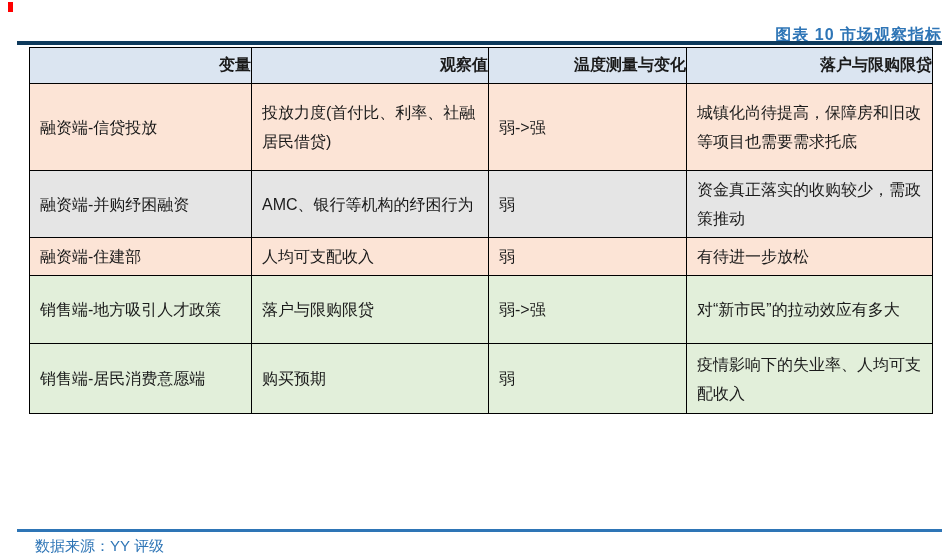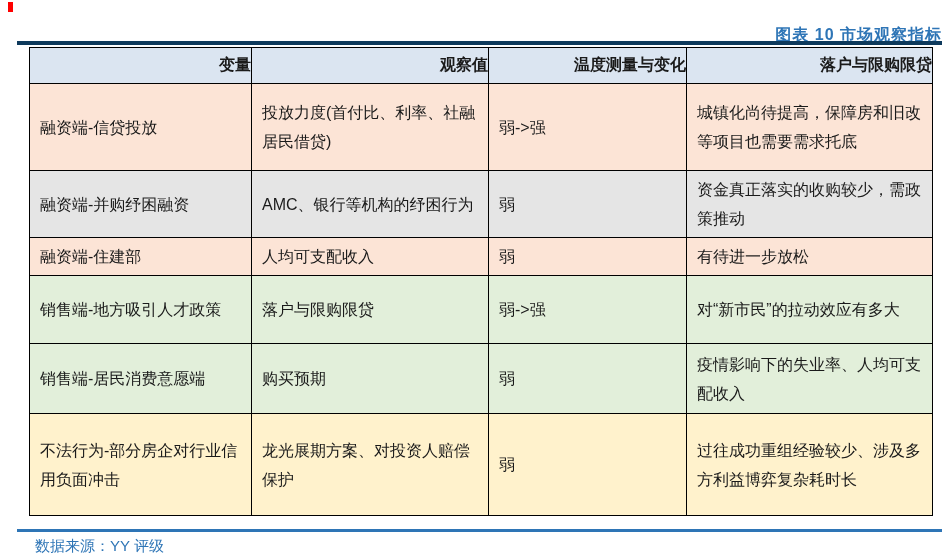--- a/index.html
+++ b/index.html
@@ -119,24 +119,18 @@
         <td>落户与限购限贷</td>
         <td>弱-&gt;强</td>
         <td>对“新市民”的拉动效应有多大</td>
       </tr>
       <tr style="background: rgb(226, 239, 218); height: 70px;">
         <td>销售端-居民消费意愿端</td>
         <td>购买预期</td>
         <td>弱</td>
         <td>疫情影响下的失业率、人均可支配收入</td>
       </tr>
-      <tr style="background: rgb(255, 242, 204); height: 102px;">
-        <td>不法行为-部分房企对行业信用负面冲击</td>
-        <td>龙光展期方案、对投资人赔偿保护</td>
-        <td>弱</td>
-        <td>过往成功重组经验较少、涉及多方利益博弈复杂耗时长</td>
-      </tr>
     </tbody>
 </table>
 
 <div class="bottom-rule"></div>
 
 <div class="source-note">数据来源：YY 评级</div>
 
 </body></html>

